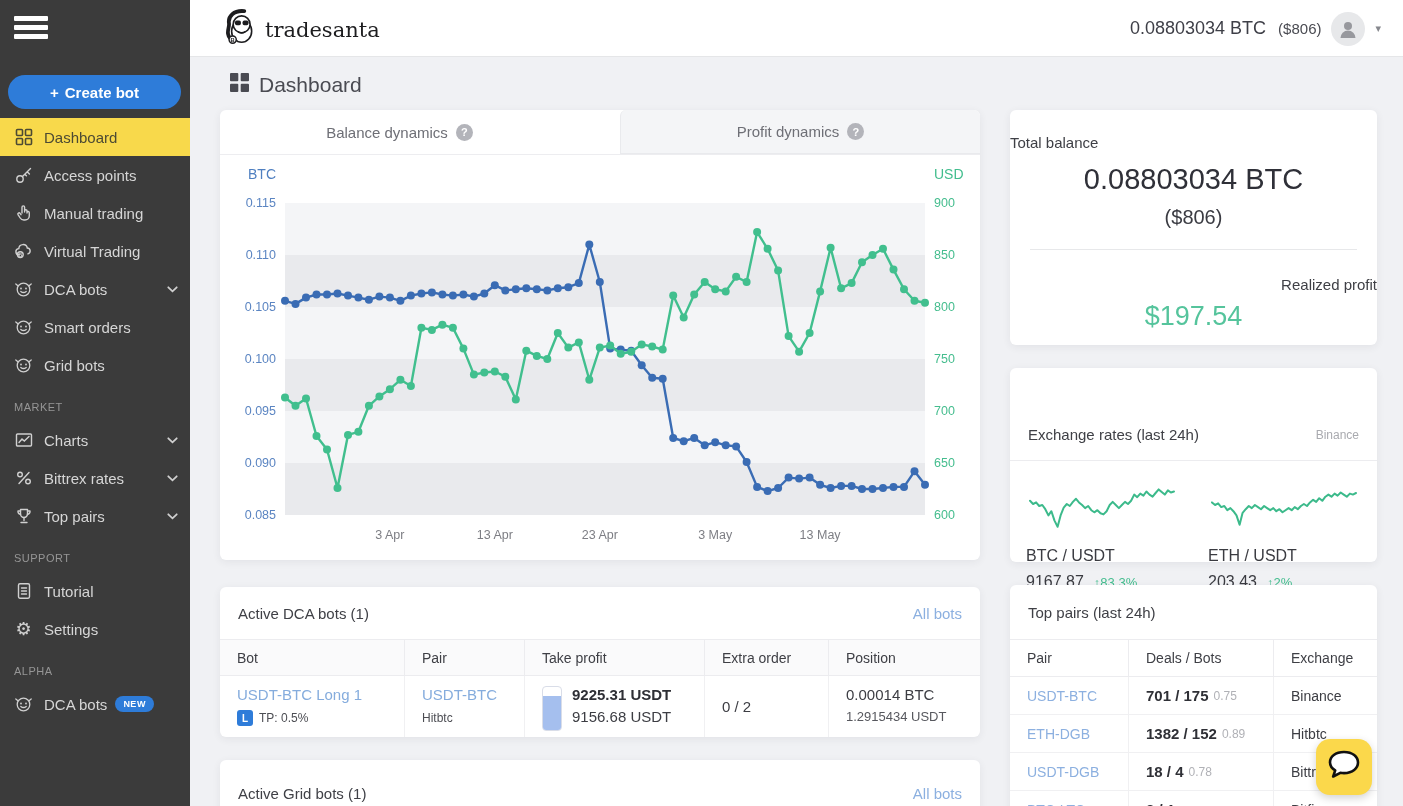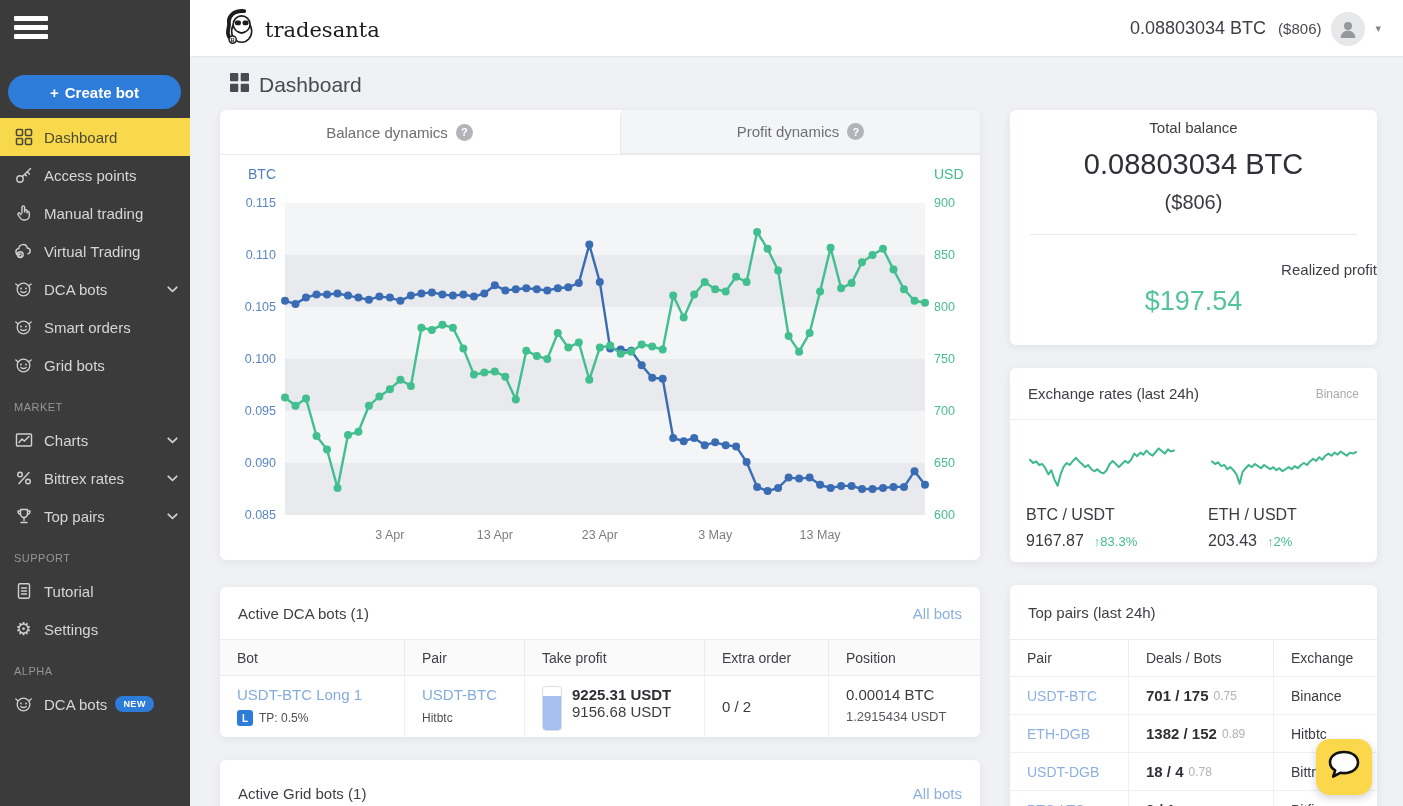--- a/index.html
+++ b/index.html
@@ -65,35 +65,35 @@
   .dca-dcell:first-child{border-left:none;}
   .botname{color:#85acdd;font-size:15px;cursor:pointer;}
   .botmeta{display:flex;align-items:center;gap:6px;margin-top:7px;font-size:12px;color:#4c4d53;}
   .lbadge{width:16px;height:16px;border-radius:3px;background:#2e7cd9;color:#fff;font-size:10px;font-weight:bold;display:flex;align-items:center;justify-content:center;}
   .pairlink{color:#85acdd;cursor:pointer;}
   .subtext{font-size:12px;color:#4c4d53;margin-top:8px;}
   .tp-cell{display:flex;gap:10px;}
   .tpbar{width:20px;height:45px;border:1px solid #d9dde8;border-radius:4px;position:relative;background:#fff;overflow:hidden;}
   .tpbar .fill{position:absolute;bottom:0;left:0;right:0;height:80%;background:#a5bfee;}
   .tpnum1{font-weight:bold;font-size:15px;color:#2e2f35;}
-  .tpnum2{font-size:15px;color:#3c3d43;}
+  .tpnum2{font-size:15px;color:#3c3d43;margin-top:5px;}
   .extra{padding-top:22px;}
   .posb{font-size:15px;color:#3c3d43;}
   .poss{font-size:13px;color:#57585e;margin-top:6px;}
 
   
-  .tb-title{margin-top:9px;text-align:center;font-size:15px;color:#3f4046;}
+  .tb-title{margin-top:24px;font-size:15px;color:#3f4046;}
   .tb-btc{margin-top:12px;text-align:center;font-size:29px;color:#2f3038;}
   .tb-usd{margin-top:10px;text-align:center;font-size:20px;color:#3a3b42;}
   .tb-div{margin:20px 20px 0;border-top:1px solid #e7e8ea;}
   .tb-rp{margin-top:26px;text-align:right;font-size:15px;color:#3f4046;}
   .tb-rpv{margin-top:8px;text-align:center;font-size:27px;color:#55c49c;}
 
   
-  .rates-head{height:52px;border-bottom:1px solid #ececef;display:flex;align-items:center;justify-content:space-between;padding:0 18px;}
+  .rates-head{height:52px;border-bottom:1px solid #ececef;display:flex;align-items:center;justify-content:space-between;padding:0 18px;margin-top:41px;}
   .rates-title{font-size:15px;color:#3f4046;}
   .rates-ex{font-size:12px;color:#a9aaaf;}
   .rates-body{display:flex;padding:10px 16px 0;gap:30px;}
   .rate-block{width:152px;}
   .rate-pair{font-size:16px;color:#3a3b41;margin-top:4px;}
   .rate-price-row{margin-top:8px;font-size:16px;color:#3a3b41;display:flex;align-items:center;gap:10px;}
   .rate-change{color:#43bd8e;font-size:13px;}
 
   
   .tp-table{border-top:1px solid #ececef;}

